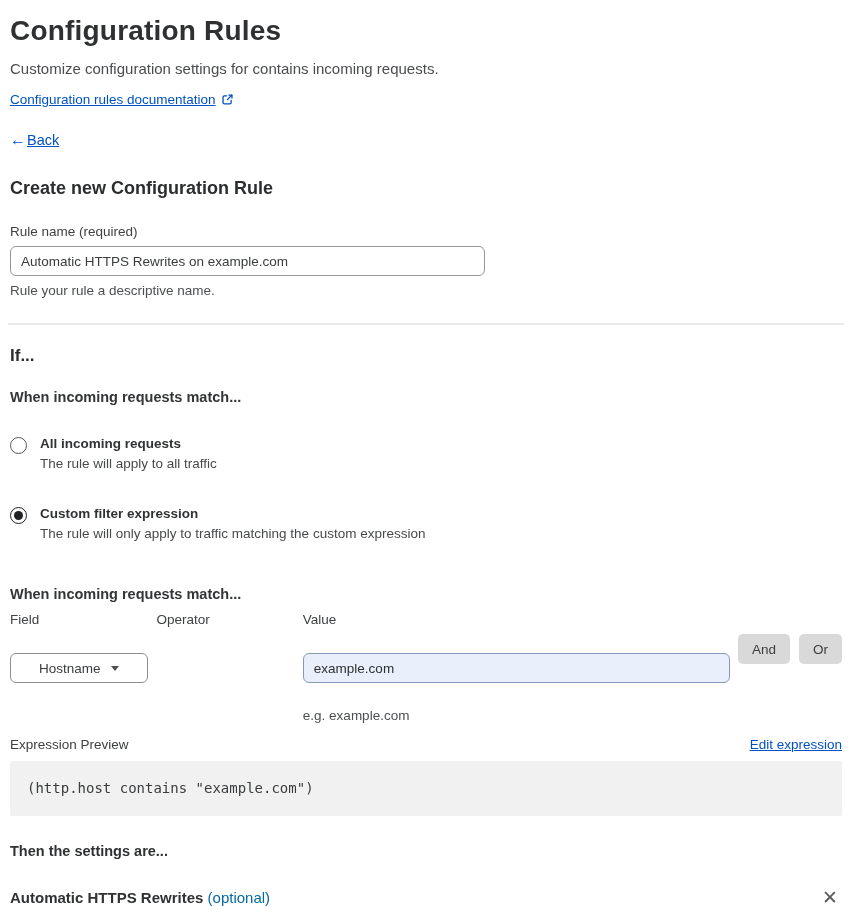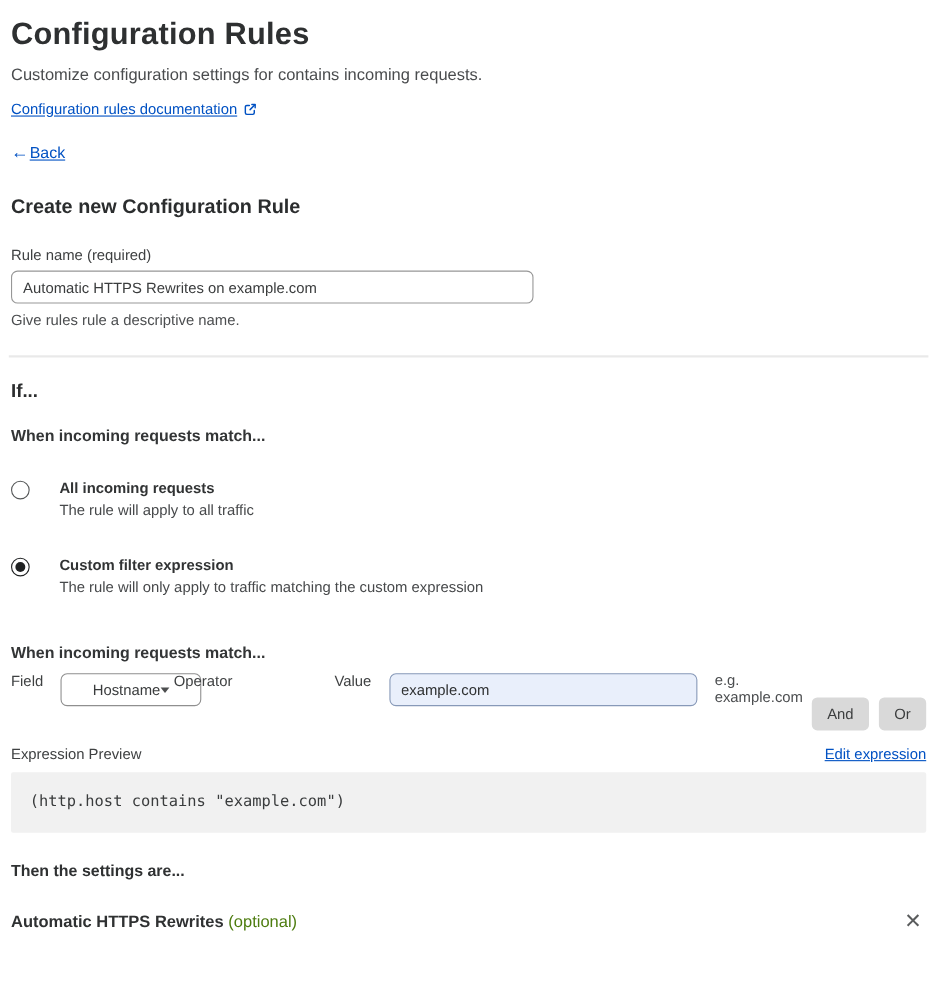--- a/index.html
+++ b/index.html
@@ -37,37 +37,37 @@
     background: #ffffff;
     outline: none;
   }
   .help-text { font-size: 13.5px; color: #4c4e50; margin-top: 7px; }
 
   .divider { border: none; border-top: 2px solid #e9e9e9; margin: 25px -2px 0 -2px; }
 
   h3.if-title { font-size: 17px; font-weight: 700; color: #2b2d2e; margin-top: 21px; }
   .match-label { font-size: 14.5px; font-weight: 700; color: #333536; margin-top: 23px; }
 
-  .radio-option { display: flex; margin-top: 31px; gap: 27px; cursor: pointer; }
+  .radio-option { display: flex; margin-top: 31px; gap: 13px; cursor: pointer; }
   .radio-circle {
     width: 17px; height: 17px; border-radius: 50%;
     border: 1.5px solid #555758; background: #fff;
     flex: 0 0 auto; margin-top: 1px;
     display: flex; align-items: center; justify-content: center;
   }
   .radio-circle.on { border-color: #1f2122; }
   .radio-circle .dot { width: 9px; height: 9px; border-radius: 50%; background: transparent; }
   .radio-circle.on .dot { background: #1f2122; }
   .radio-title { font-size: 13.5px; font-weight: 700; color: #313334; }
   .radio-desc { font-size: 13.5px; color: #47494b; margin-top: 5px; }
 
   .builder-label { margin-top: 45px; }
   .builder-row { display: flex; margin-top: 10px; align-items: flex-start; }
   .col-label { font-size: 13.5px; color: #3f4142; }
-  .col { display: flex; flex-direction: row; gap: 16px; }
+  .col { display: flex; flex-direction: column; gap: 26px; }
   .col-field { width: 140px; margin-right: 8px; }
   .col-operator { width: 140px; margin-right: 8px; }
   .col-value { width: 432px; margin-right: 8px; }
 
   .select-box {
     height: 30px; border: 1px solid #8f8f8f; border-radius: 6px;
     background: #fff; display: flex; align-items: center;
     padding: 0 28px; font-size: 13.5px; color: #3a3c3d;
     cursor: pointer; justify-content: space-between;
   }
@@ -102,21 +102,21 @@
     margin-top: 9px; background: #f1f1f1; border-radius: 2px;
     padding: 18px 17px 19px 17px;
   }
   .code-box code { font-family: "DejaVu Sans Mono", monospace; font-size: 14px; color: #3a3c3d; }
 
   .then-label { font-size: 14.5px; font-weight: 700; color: #2f3132; margin-top: 27px; }
 
   .setting-header { display: flex; justify-content: space-between; align-items: center; margin-top: 27px; }
   .setting-title { font-size: 15px; color: #2f3132; }
   .setting-title .name { font-weight: 700; }
-  .setting-title .optional { font-weight: 400; color: #4d7c0f; }
+  .setting-title .optional { font-weight: 400; color: #0369a1; }
   .close-btn {
     background: none; border: none; cursor: pointer;
     font-size: 19px; color: #5a5c5d; line-height: 1; padding: 2px 4px;
     font-family: "Liberation Sans", sans-serif;
   }
 </style>
 </head>
 <body>
 
 <div class="page">
@@ -137,21 +137,21 @@
 
   <div class="back-row">
     <span class="link arrow">←</span>
     <a class="link link-text">Back</a>
   </div>
 
   <h2 class="section-title">Create new Configuration Rule</h2>
 
   <div class="field-label">Rule name (required)</div>
   <input class="text-input" type="text" value="Automatic HTTPS Rewrites on example.com" style="">
-  <div class="help-text">Give rules rule a descriptive name.</div>
+  <div class="help-text">Rule your rule a descriptive name.</div>
 
   <hr class="divider">
 
   <h3 class="if-title">If...</h3>
   <div class="match-label">When incoming requests match...</div>
 
   <div class="radio-option">
     <span class="radio-circle">
         <span class="dot"></span>
       </span>

